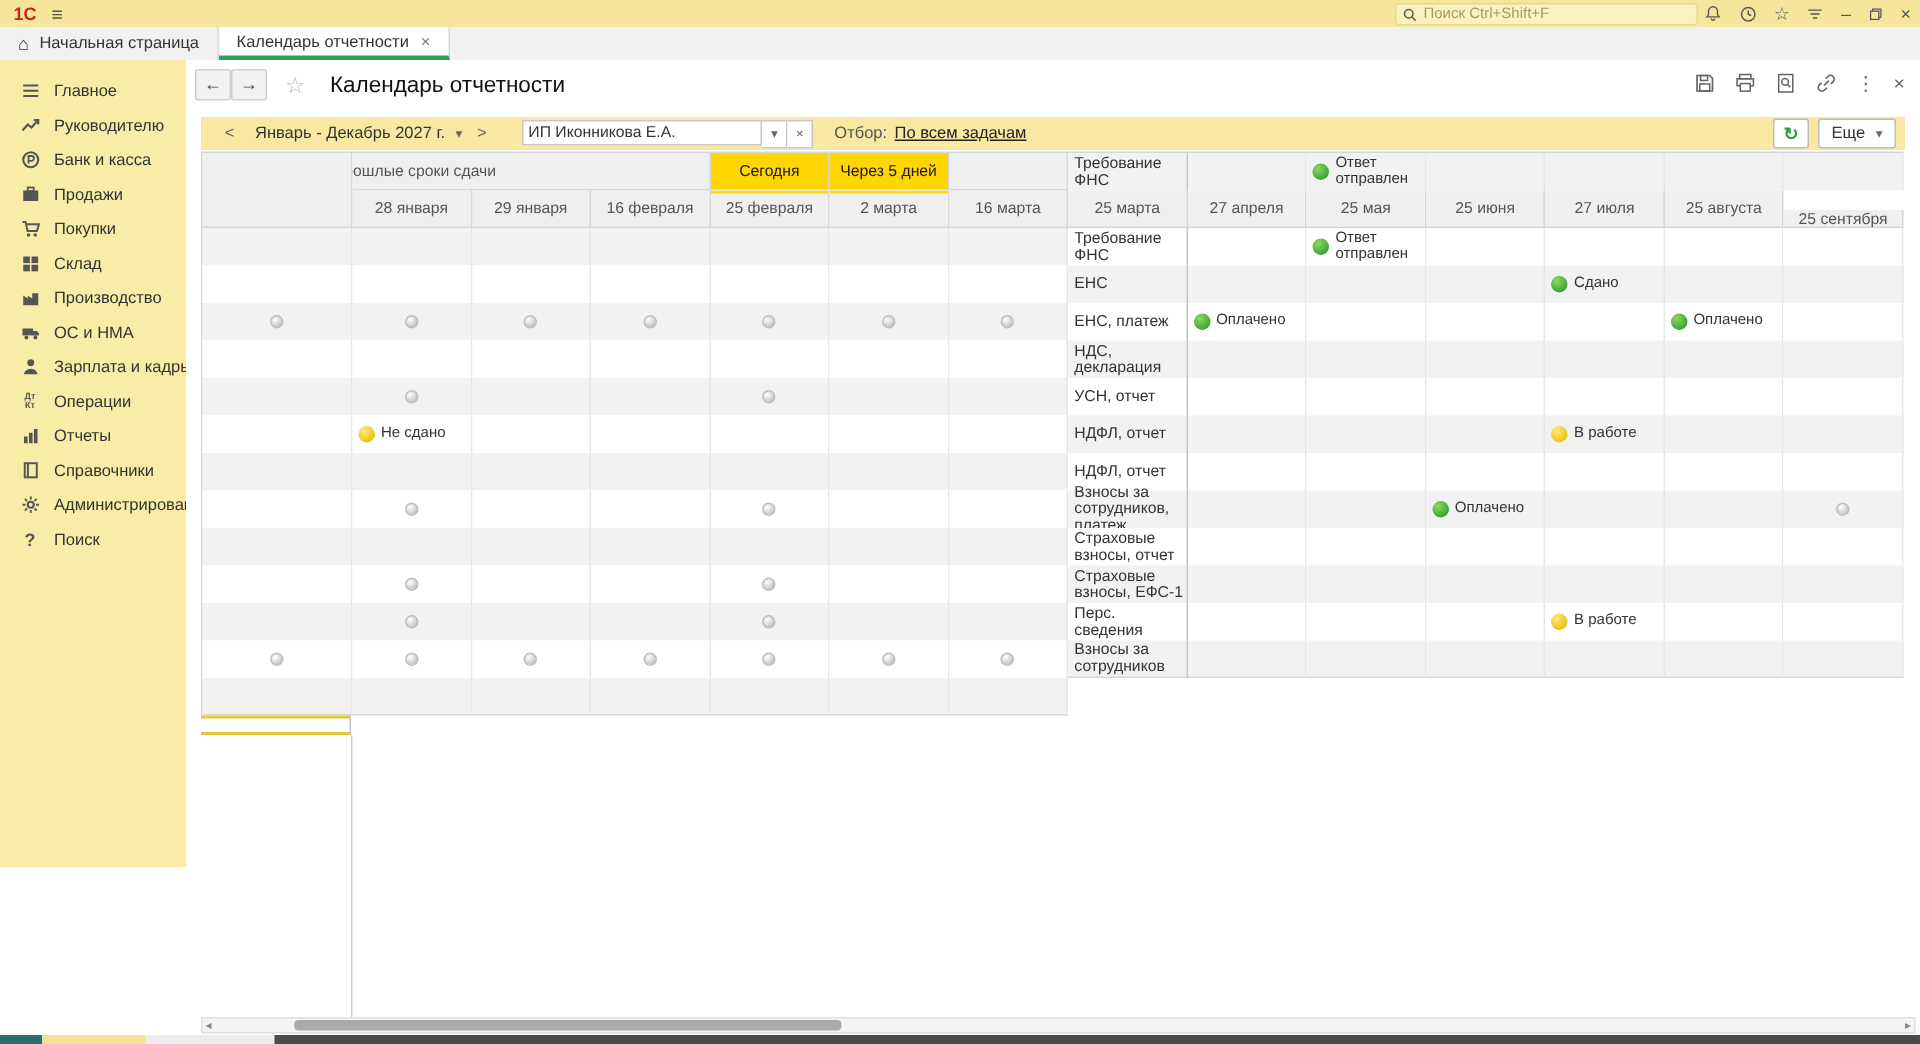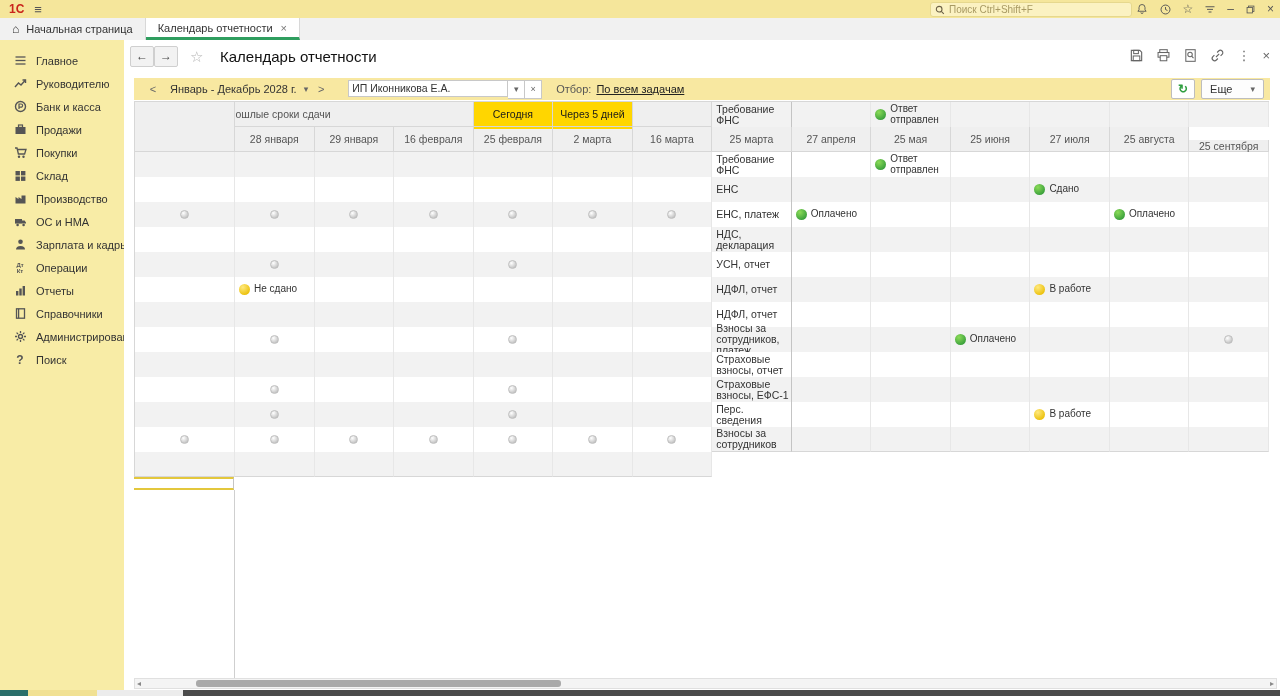--- a/index.html
+++ b/index.html
@@ -17,21 +17,21 @@
   .search .ph{color:#a89a63;font-size:10px;}
   .wicons{position:absolute;right:6px;top:0;height:18px;display:flex;align-items:center;gap:11px;}
   .wicons .wi{color:#555;font-size:12px;line-height:18px;display:flex;align-items:center;cursor:pointer;}
   
   .tabbar{position:absolute;left:0;top:18px;width:1280px;height:22px;background:#f1f1f1;display:flex;}
   .tab{display:flex;align-items:center;padding:0 12px;border-right:1px solid #d8d8d8;color:#333;cursor:pointer;}
   .tab .home{margin-right:7px;color:#333;font-size:12px;}
   .tab.active{background:#fff;border-bottom:3px solid #2f9e5f;padding-bottom:0;}
   .tab .closex{margin-left:8px;color:#777;font-size:11px;}
   
-  .sidebar{position:absolute;left:0;top:40px;width:124px;height:650px;background:#f8eca6;padding-top:9px;box-sizing:border-box;}
+  .sidebar{position:absolute;left:0;top:40px;width:124px;height:538px;background:#f8eca6;padding-top:9px;box-sizing:border-box;}
   .side-item{display:flex;align-items:center;height:23px;padding-left:10px;cursor:pointer;}
   .sicon{width:20px;display:flex;justify-content:center;color:#555;font-size:12px;flex:0 0 auto;}
   .sicon svg{display:block;}
   .slbl{margin-left:6px;color:#333;font-size:11px;white-space:nowrap;}
   .dtkt{font-size:6px;line-height:6px;color:#555;text-align:center;font-weight:bold;}
   
   .main{position:absolute;left:124px;top:40px;width:1156px;height:650px;background:#fff;}
   .toolbar{position:absolute;left:0;top:0;width:1156px;height:38px;}
   .navbtn{position:absolute;top:6px;width:22px;height:19px;background:#f2f2f2;border:1px solid #cfcfcf;
           border-radius:2px;color:#444;font-size:12px;text-align:center;line-height:18px;cursor:pointer;}
@@ -49,21 +49,21 @@
   .orginput{width:152px;height:15px;background:#fff;border:1px solid #c8c8c8;font-size:10.5px;color:#333;
             padding:0 3px;display:flex;align-items:center;}
   .minibtn{width:16px;height:17px;background:#fff;border:1px solid #c8c8c8;border-left:none;color:#666;
            font-size:9px;display:flex;align-items:center;justify-content:center;cursor:pointer;}
   .flabel{margin-left:14px;color:#555;}
   .flink{margin-left:5px;color:#222;text-decoration:underline;font-weight:500;cursor:pointer;}
   .fright{margin-left:auto;display:flex;gap:6px;align-items:center;}
   .refreshbtn{width:22px;height:18px;background:#fff;border:1px solid #bdbdbd;border-radius:2px;color:#2f9e3f;
               font-size:12px;font-weight:bold;display:flex;align-items:center;justify-content:center;cursor:pointer;}
   .morebtn{height:18px;background:#fdfdfd;border:1px solid #bdbdbd;border-radius:2px;color:#333;
-           padding:0 8px;display:flex;align-items:center;gap:15px;cursor:pointer;}
+           padding:0 8px;display:flex;align-items:center;gap:4px;cursor:pointer;}
   
   .cal{position:absolute;left:10px;top:61px;width:1134px;display:grid;grid-template-rows:25px 25px;
        grid-auto-rows:25px;border-top:1px solid #d7d7d7;border-left:1px solid #d7d7d7;background:#fff;}
   .hcell{background:#efefef;border-right:1px solid #d7d7d7;border-bottom:1px solid #d7d7d7;color:#555;
          font-size:10.5px;display:flex;align-items:center;justify-content:center;box-sizing:border-box;}
   .hcell.group{grid-row:1;}
   .hcell.today,.hcell.soon{background:#ffd600;color:#1a1a1a;}
   .hcell.clip{justify-content:flex-start;overflow:hidden;}
   .hcell.clip span{margin-left:-13px;white-space:nowrap;}
   .hcell.date.hl-top{box-shadow:inset 0 2px 0 #ffd600;}
@@ -324,21 +324,21 @@
               <path d="M8.4 11.2l-1.6 1.6a2.6 2.6 0 0 1-3.7-3.7l1.6-1.6" fill="none" stroke="#666" stroke-width="1.2"></path>
             </svg>
         </span>
         <span class="ti">⋮</span>
         <span class="ti">×</span>
       </div>
     </div>
 
     <div class="filterbar">
       <span class="fnav">&lt;</span>
-      <span class="period">Январь - Декабрь 2028 г.</span>
+      <span class="period">Январь - Декабрь 2027 г.</span>
       <span class="caret">▾</span>
       <span class="fnav">&gt;</span>
       <div class="orgbox">
         <div class="orginput">ИП Иконникова Е.А.</div>
         <div class="minibtn">▾</div>
         <div class="minibtn">×</div>
       </div>
       <span class="flabel">Отбор:</span>
       <span class="flink">По всем задачам</span>
       <div class="fright">

